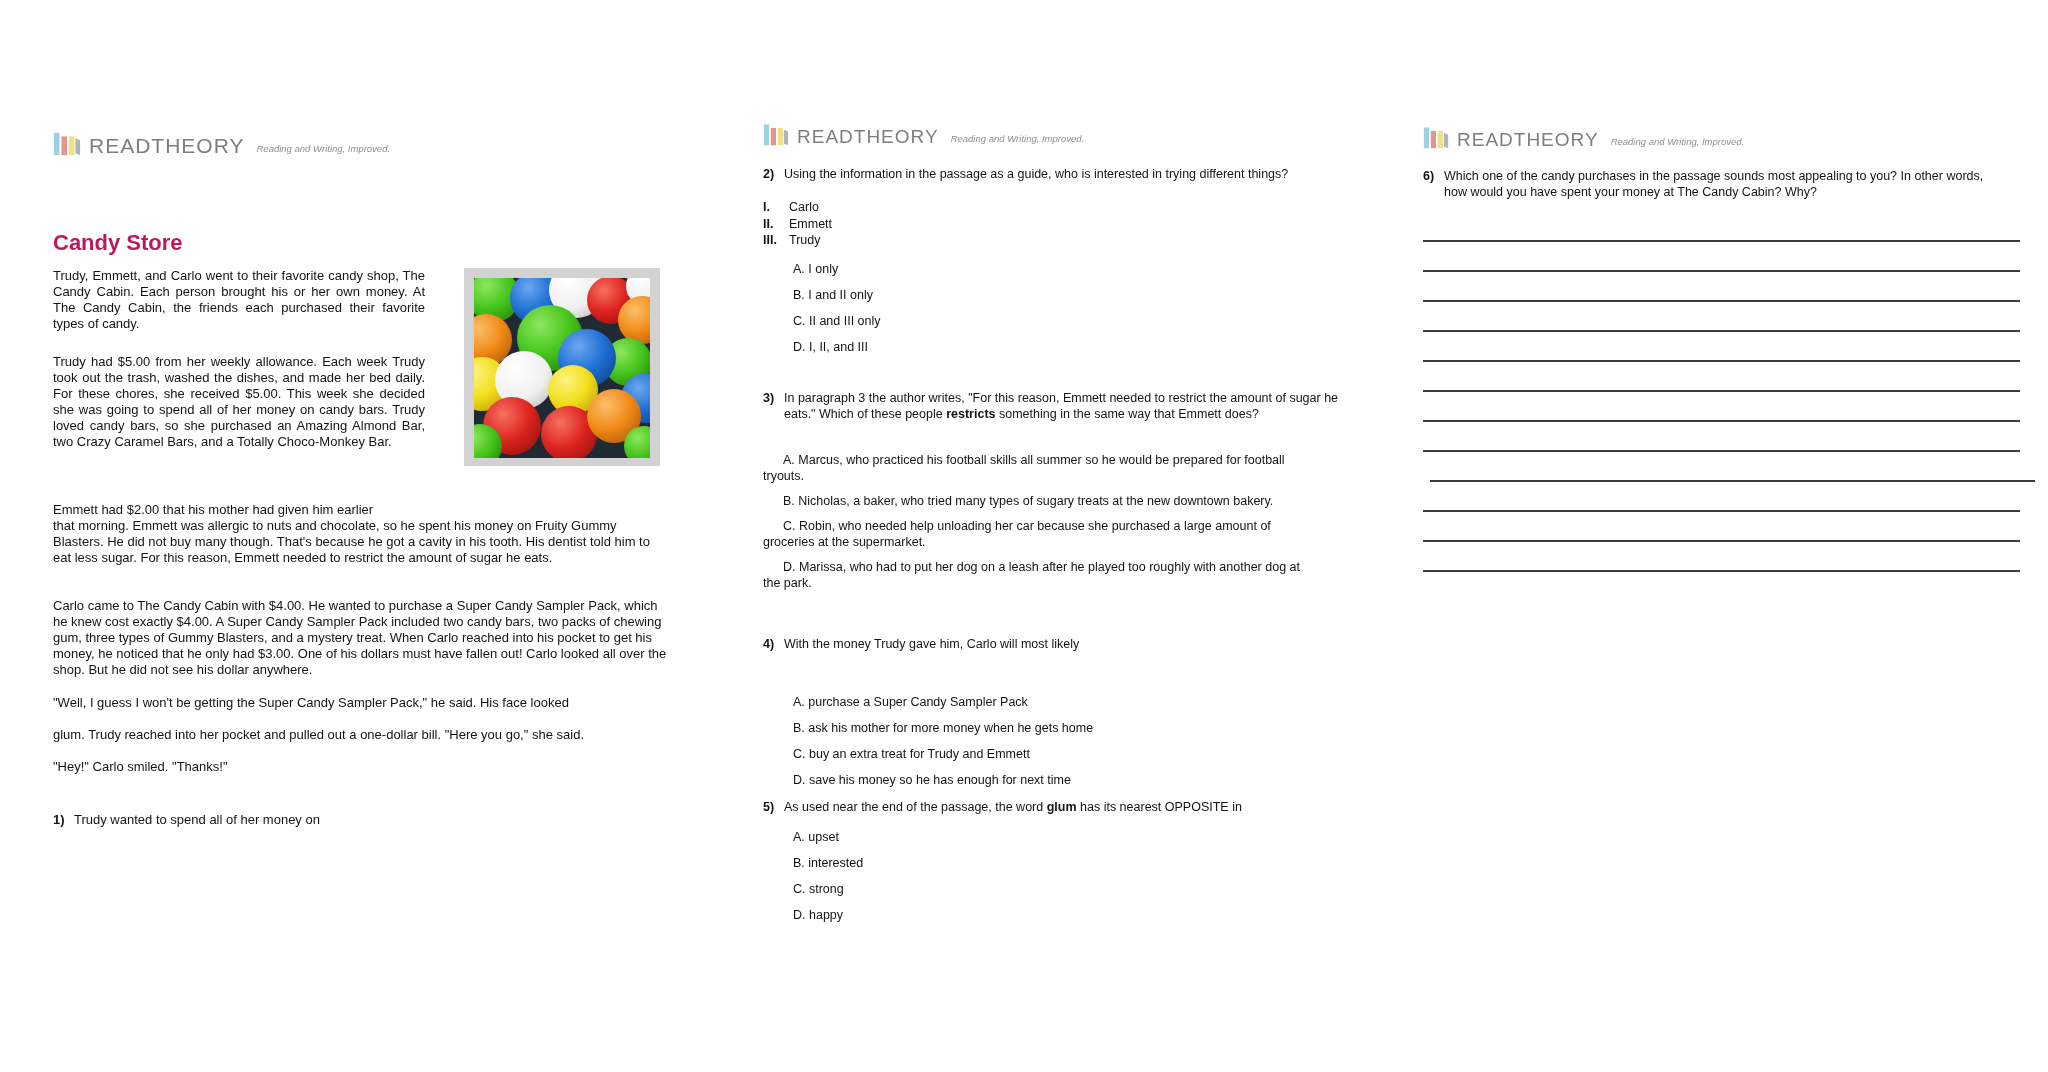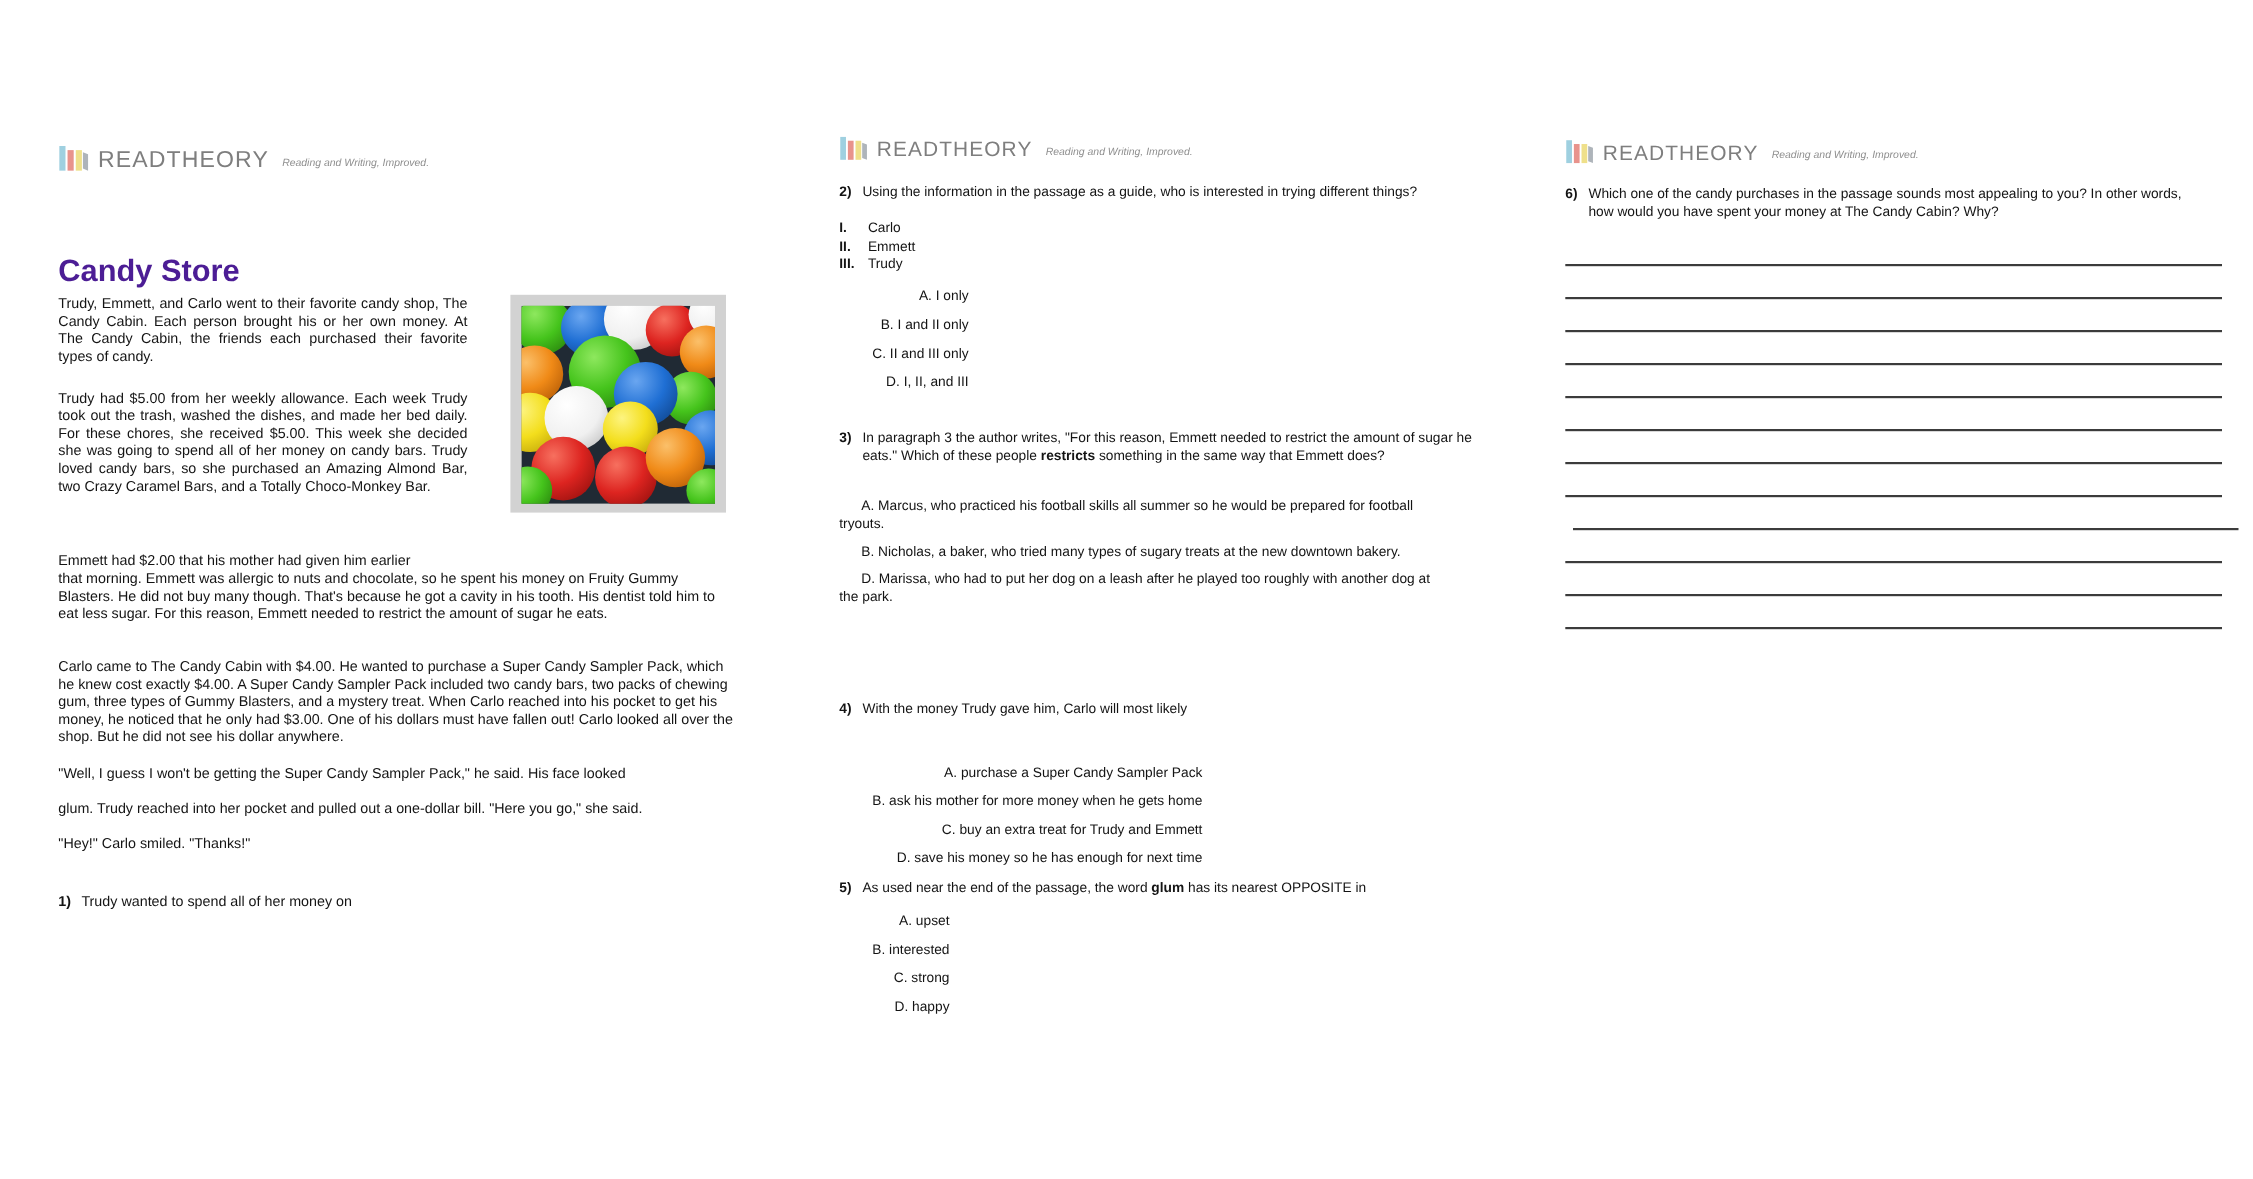--- a/index.html
+++ b/index.html
@@ -16,33 +16,33 @@
 
   
   .logo{display:flex;align-items:flex-end;gap:8px;}
   .logo svg{display:block;}
   .logo-text{font-size:21px;color:#7e7e7e;letter-spacing:1px;line-height:1;padding-bottom:2px;}
   .tagline{font-size:9.5px;font-style:italic;color:#8f8f8f;padding-bottom:4px;padding-left:4px;}
 
   
   .namedate{width:184px;}
   .field{border-bottom:2px solid #2a2a2a;font-size:13px;font-weight:600;height:19px;margin-bottom:3px;color:#111;}
-  .title{font-size:28px;font-weight:700;color:#4c1d95;}
+  .title{font-size:22px;font-weight:700;color:#be185d;}
   .body13{font-size:13px;line-height:16px;}
   .just{text-align:justify;}
   .photo-frame{width:196px;height:198px;background:#d2d2d2;box-sizing:border-box;padding:10px 10px 8px 10px;}
   .photo-frame svg{display:block;width:176px;height:180px;}
 
   
   .q{display:flex;font-size:13px;line-height:16px;}
   .page2 .q,.page3 .q{font-size:12.5px;}
   .qnum{font-weight:700;min-width:21px;flex:none;}
   .qbody{flex:0 1 auto;}
   .opts .opt{margin-bottom:12px;font-size:13px;line-height:13px;white-space:nowrap;}
-  .page2 .opts .opt{font-size:12.5px;margin-bottom:13px;text-align:right;}
+  .page2 .opts .opt{font-size:12.5px;margin-bottom:13px;}
   .roman-row{font-size:12.5px;line-height:16.5px;}
   .roman-row .rn{display:inline-block;width:26px;font-weight:700;}
   .hang-opts{width:550px;font-size:12.5px;line-height:16px;}
   .hang-opts .hopt{text-indent:20px;margin-bottom:9px;}
 
   
   .wline{height:28px;border-bottom:2px solid #3c3c3c;width:597px;}
   .wline.shift{margin-left:7px;width:605px;}
 </style>
 </head>
@@ -175,20 +175,21 @@
   </div>
 
   <div class="blk q" style="left:0;top:270px;">
     <span class="qnum">3)</span>
     <span class="qbody" style="width:570px;"><span>In paragraph 3 the author writes, "For this reason, Emmett needed to restrict the amount of sugar he eats." Which of these people </span><b>restricts</b><span> something in the same way that Emmett does?</span></span>
   </div>
 
   <div class="blk hang-opts" style="left:0;top:332px;">
     <div class="hopt">A. Marcus, who practiced his football skills all summer so he would be prepared for football tryouts.</div>
     <div class="hopt">B. Nicholas, a baker, who tried many types of sugary treats at the new downtown bakery.</div>
+    <div class="hopt">C. Robin, who needed help unloading her car because she purchased a large amount of groceries at the supermarket.</div>
     <div class="hopt">D. Marissa, who had to put her dog on a leash after he played too roughly with another dog at the park.</div>
   </div>
 
   <div class="blk q" style="left:0;top:516px;width:640px;">
     <span class="qnum">4)</span>
     <span class="qbody">With the money Trudy gave him, Carlo will most likely</span>
   </div>
   <div class="blk opts" style="left:30px;top:547px;margin-top:29px;">
     <div class="opt">A. purchase a Super Candy Sampler Pack</div>
     <div class="opt">B. ask his mother for more money when he gets home</div>

